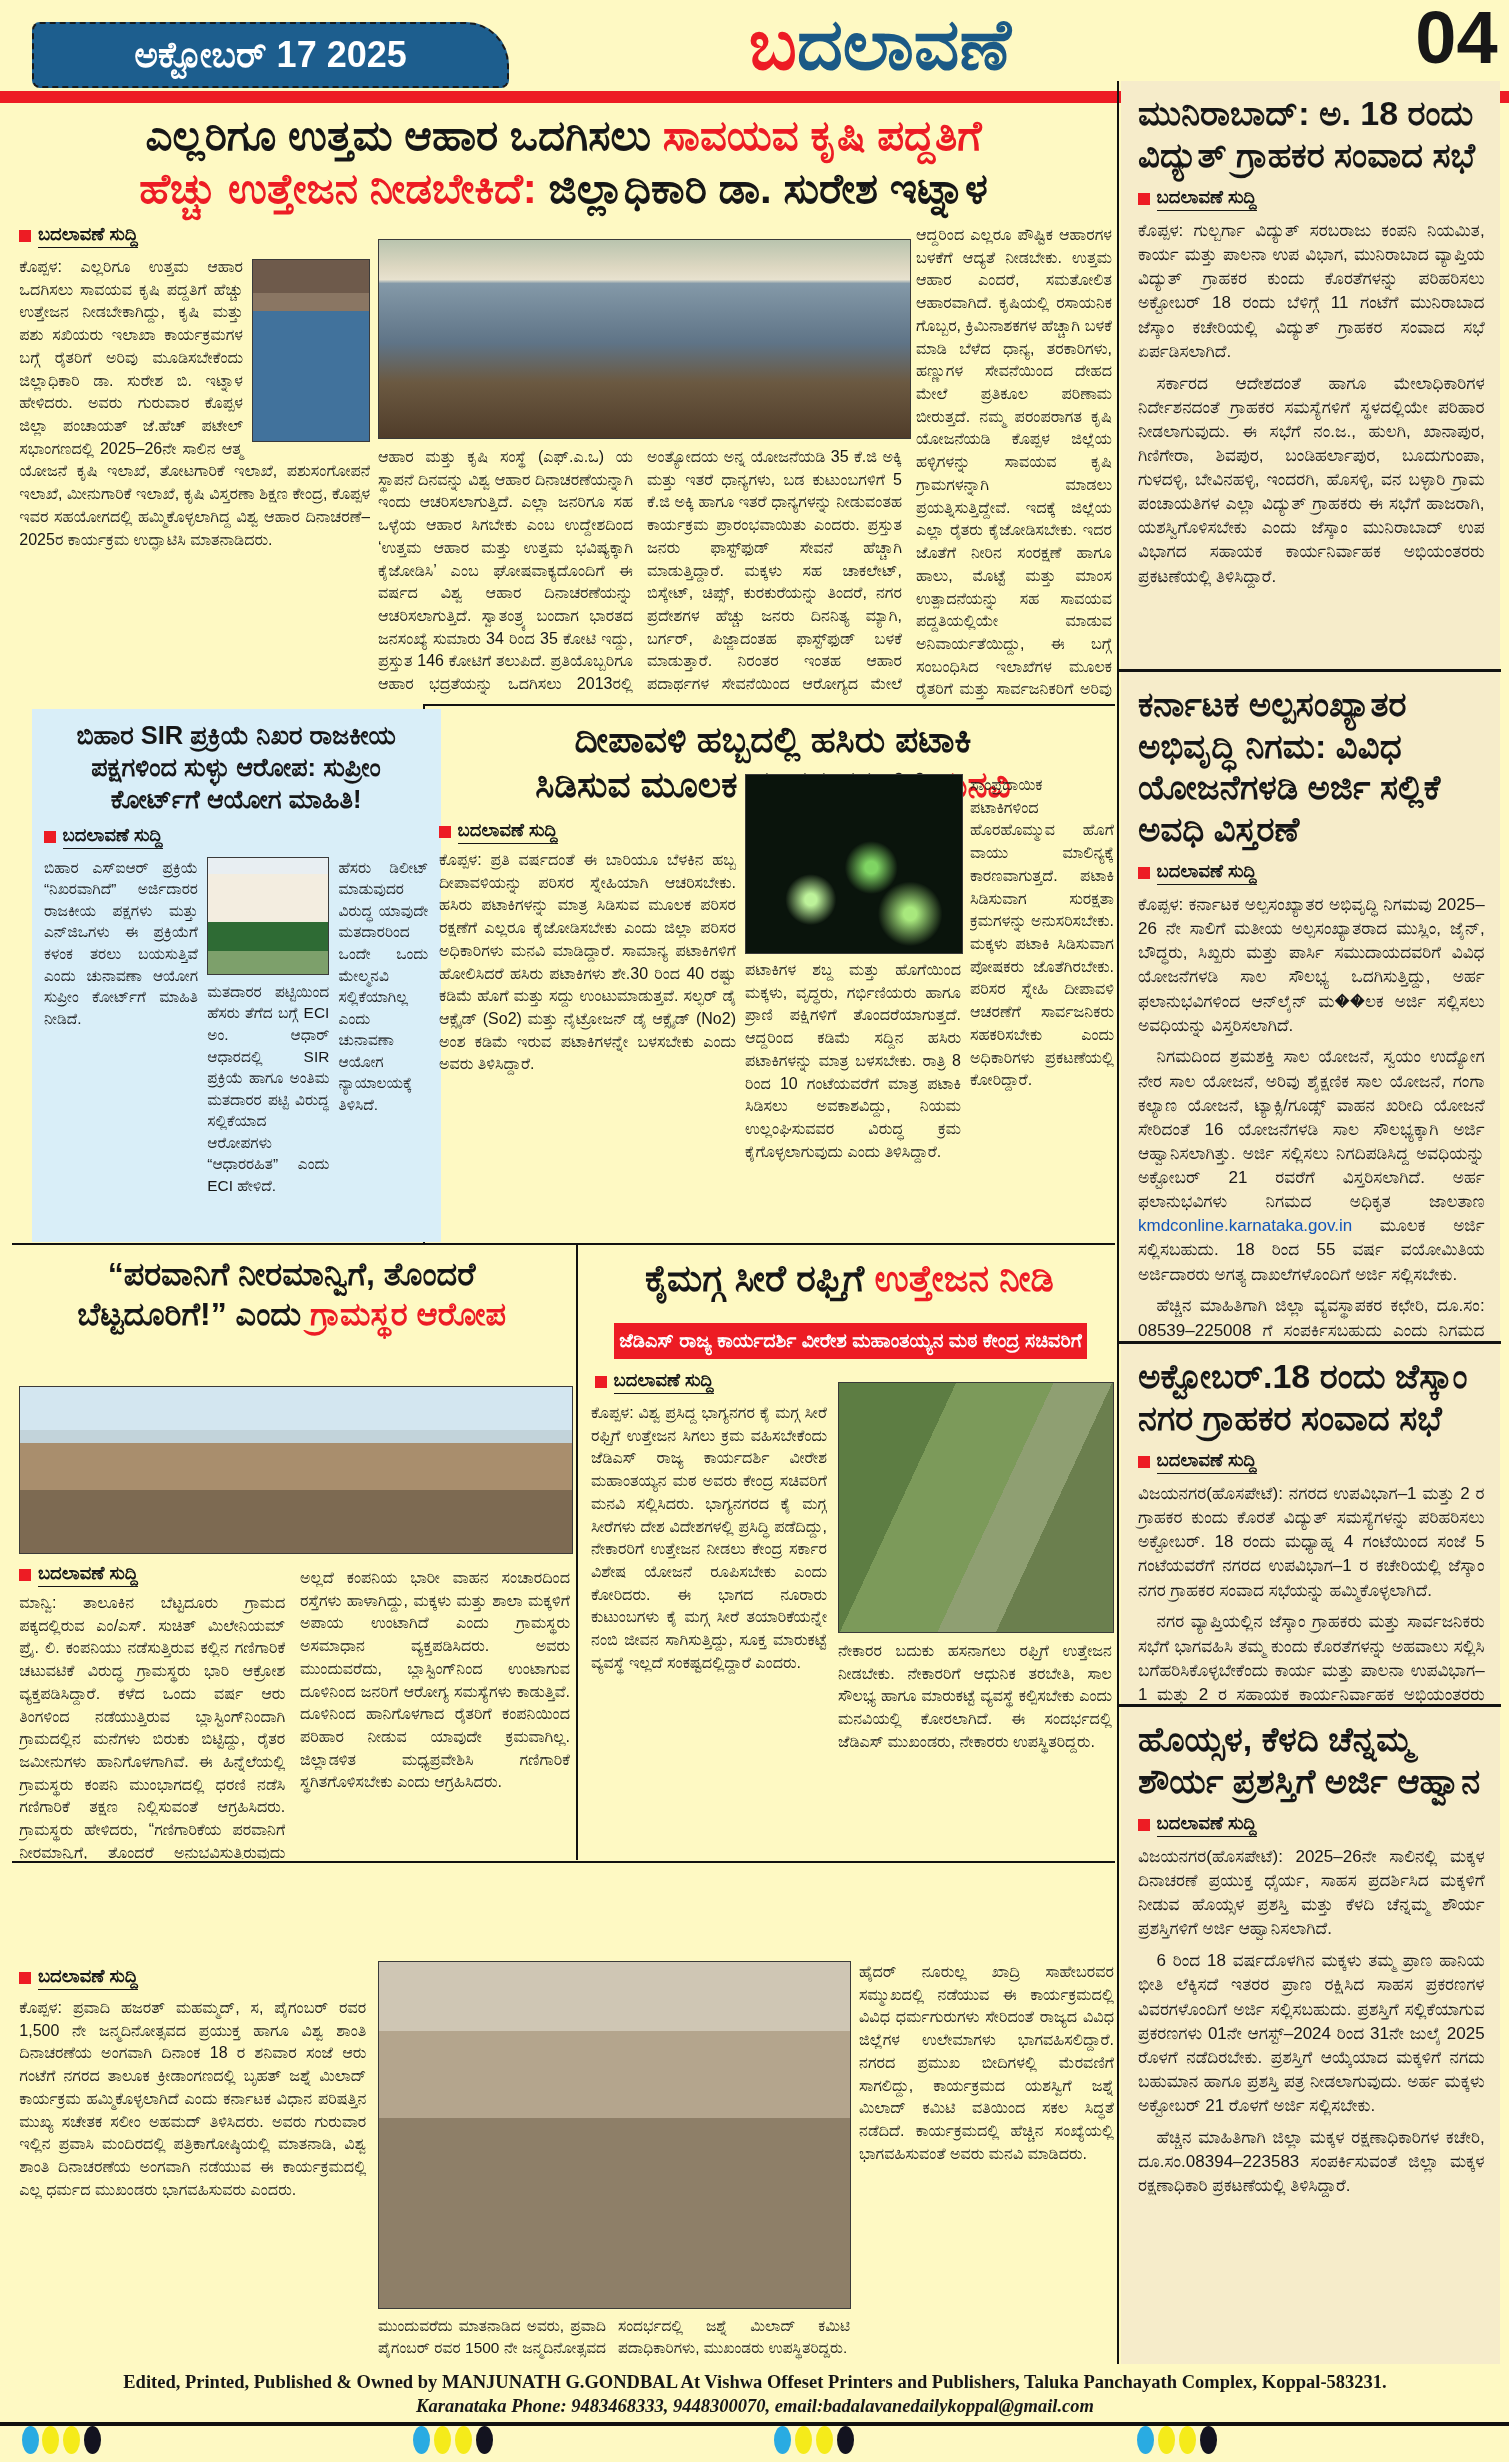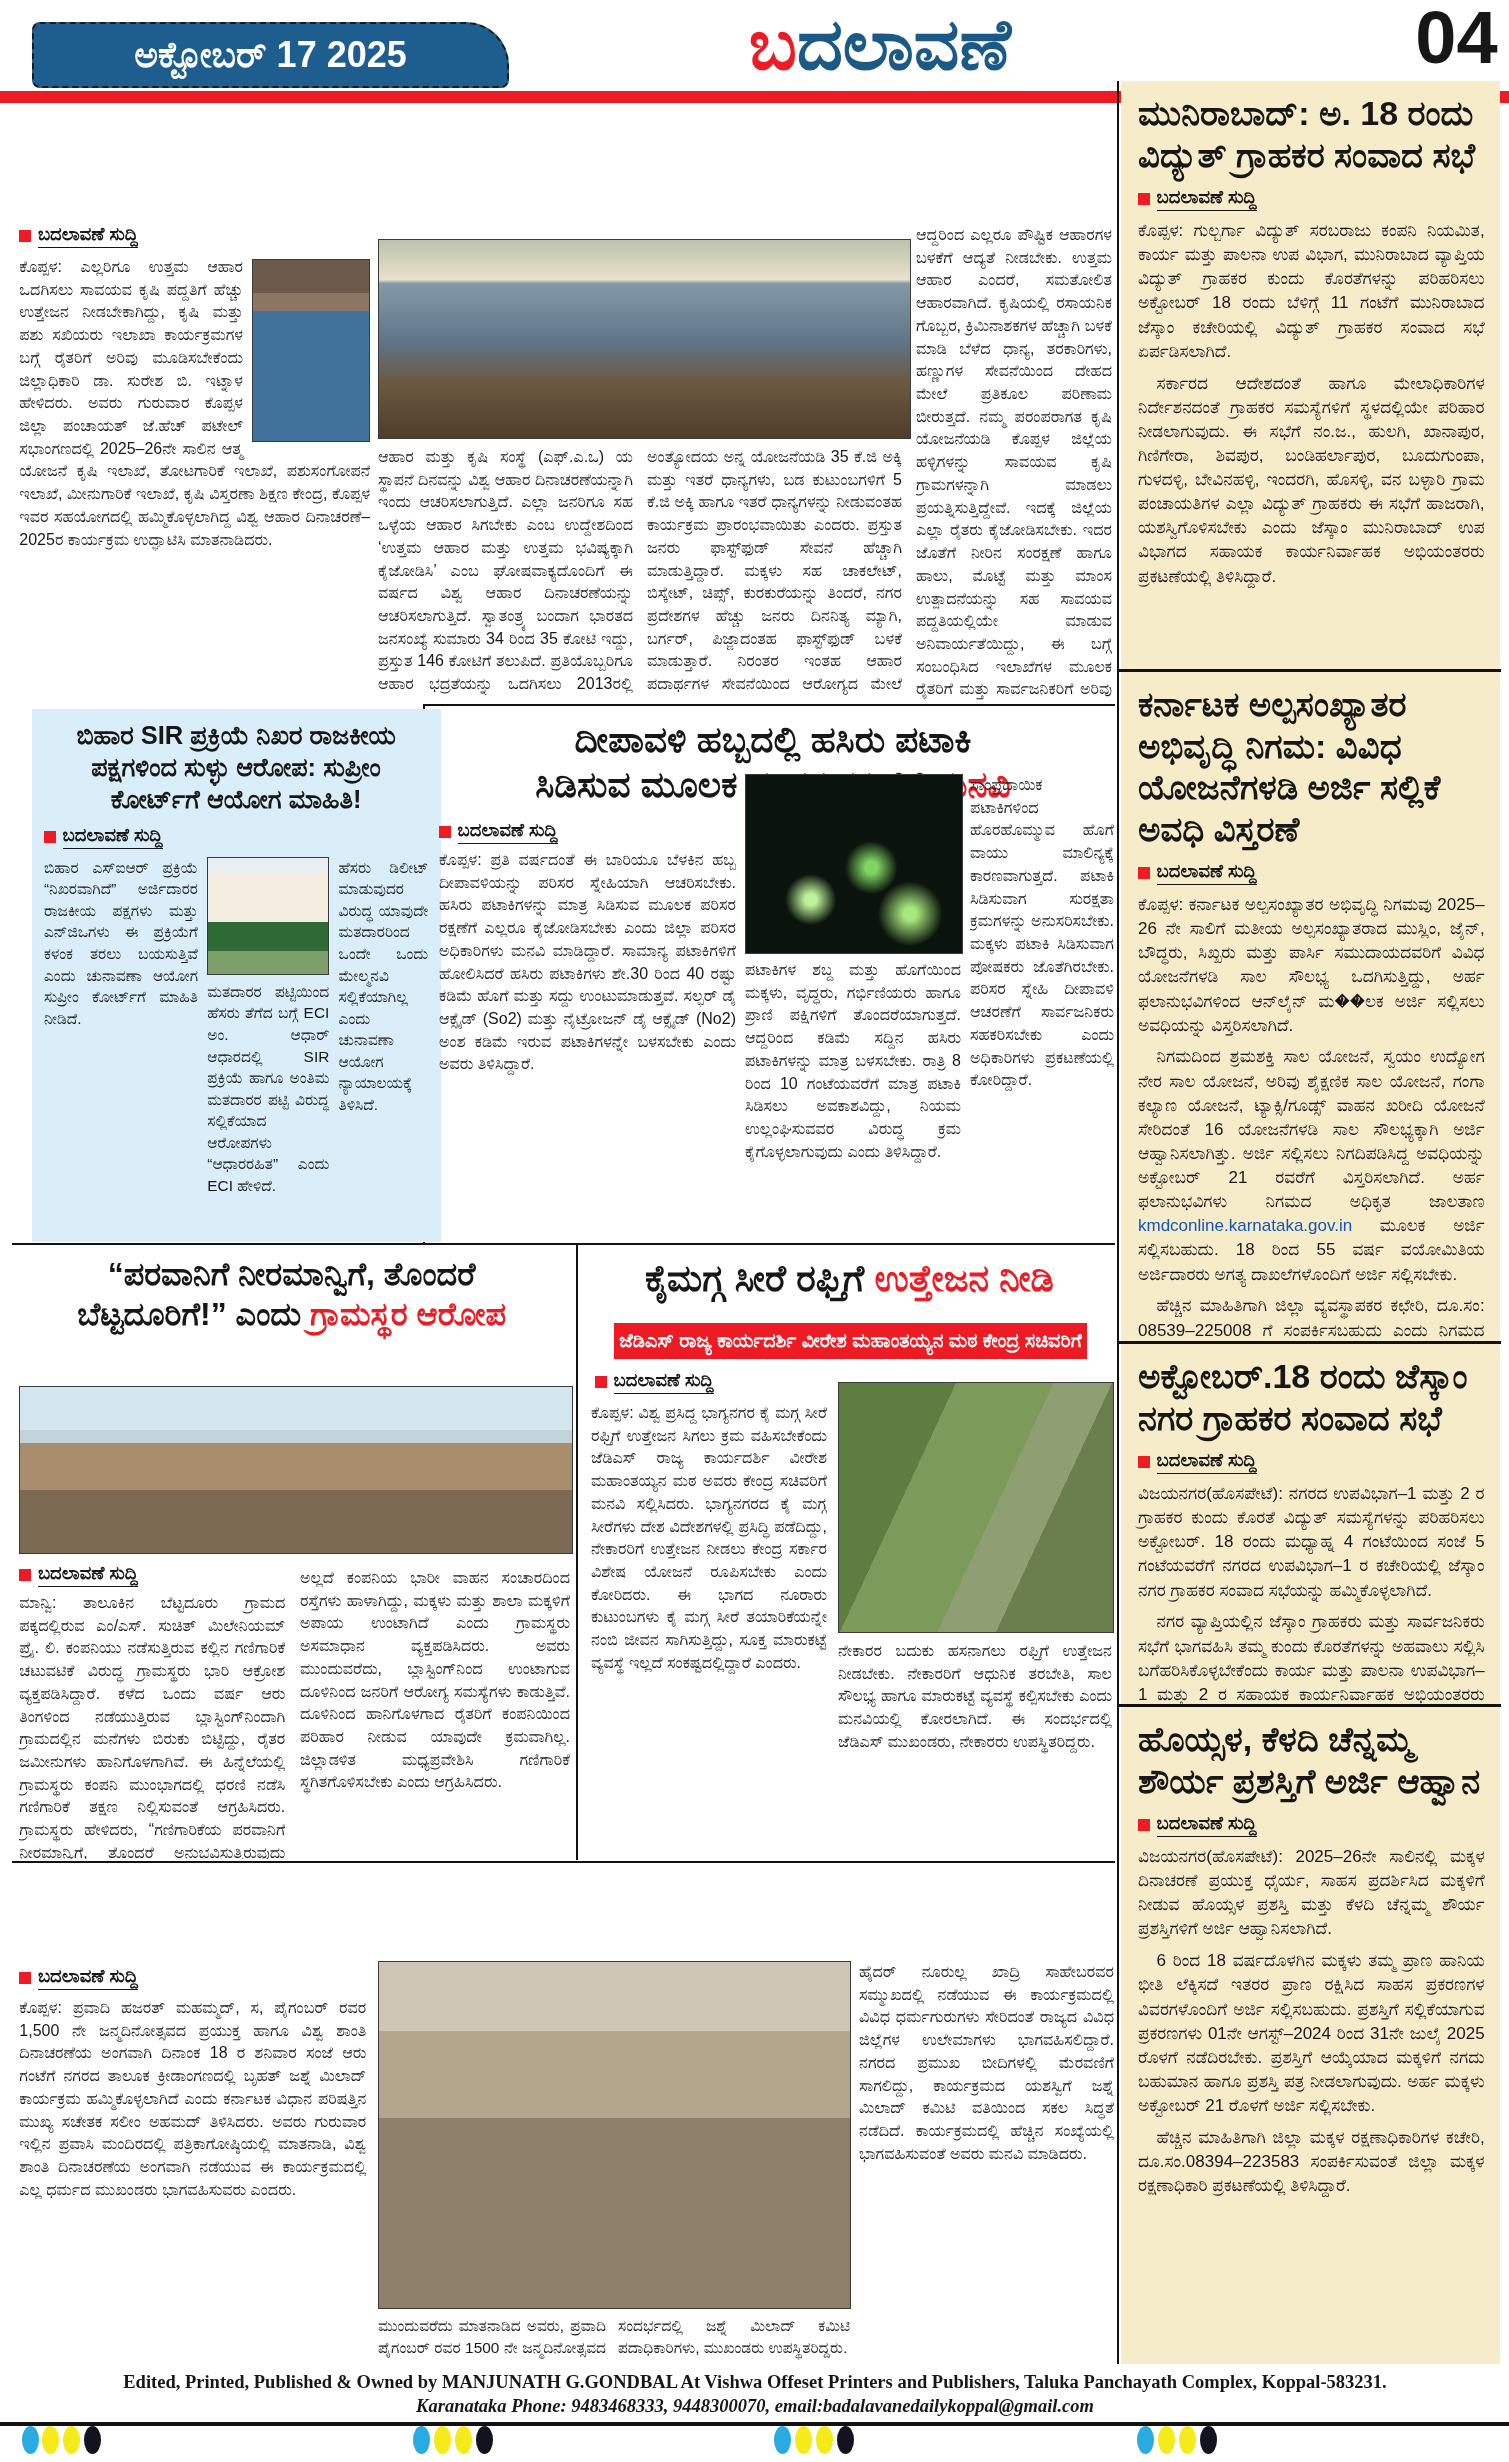--- a/index.html
+++ b/index.html
@@ -1,16 +1,16 @@
 <!DOCTYPE html>
 <html style="font-size:12.4px"><head>
 <meta charset="utf-8">
 <style>
   html,body{margin:0;padding:0;background:#e9e9e9;}
-  #page{position:relative;width:1510px;height:2462px;background:#ffffff;margin:0 auto;
+  #page{position:relative;width:1510px;height:2462px;background:#fef9c3;margin:0 auto;
         font-family:"Liberation Sans", sans-serif;color:#171717;overflow:hidden;}
   .abs{position:absolute;}
   .txt{font-size:16px;line-height:1.42;text-align:justify;overflow:hidden;}
   .txt p{margin:0 0 7.7px 0;text-indent:20px;}
   .txt p.nofirst{text-indent:0;}
   .byline{display:flex;align-items:center;gap:7px;font-weight:bold;font-size:18px;}
   .byline .sq{width:11.6px;height:11.6px;background:#ed1c24;display:inline-block;flex:0 0 auto;}
   .byline .bl-text{border-bottom:1.5px solid #171717;padding-bottom:2.3px;}
   .hl{font-weight:bold;line-height:1.25;text-align:center;}
   .red{color:#ed1c24;}
@@ -67,20 +67,24 @@
 
   <div class="abs" id="date-box">
     <span>ಅಕ್ಟೋಬರ್ 17 2025</span>
   </div>
   <div class="abs" id="masthead">
     <span class="red">ಬ</span><span class="m-rest">ದಲಾವಣೆ</span>
   </div>
   <div class="abs" id="page-num">04</div>
   <div class="abs" id="red-bar"></div>
 
+  <div class="abs hl" style="left:11.6px;top:110px;width:1104px;font-size:42px;">
+    <div><span>ಎಲ್ಲರಿಗೂ ಉತ್ತಮ ಆಹಾರ ಒದಗಿಸಲು </span><span class="red">ಸಾವಯವ ಕೃಷಿ ಪದ್ದತಿಗೆ</span></div>
+    <div><span class="red">ಹೆಚ್ಚು ಉತ್ತೇಜನ ನೀಡಬೇಕಿದೆ: </span><span>ಜಿಲ್ಲಾಧಿಕಾರಿ ಡಾ. ಸುರೇಶ ಇಟ್ನಾಳ</span></div>
+  </div>
 
   <div class="abs byline" style="left:19.3px;top:224px;">
     <span class="sq"></span>
     <span class="bl-text">ಬದಲಾವಣೆ ಸುದ್ದಿ</span>
   </div>
 
   <div class="abs txt" style="left:19.3px;top:256px;width:351px;height:442px;">
     <div class="photo" id="ph-portrait"></div>
     <p class="nofirst">ಕೊಪ್ಪಳ: ಎಲ್ಲರಿಗೂ ಉತ್ತಮ ಆಹಾರ ಒದಗಿಸಲು ಸಾವಯವ ಕೃಷಿ ಪದ್ದತಿಗೆ ಹೆಚ್ಚು ಉತ್ತೇಜನ ನೀಡಬೇಕಾಗಿದ್ದು, ಕೃಷಿ ಮತ್ತು ಪಶು ಸಖಿಯರು ಇಲಾಖಾ ಕಾರ್ಯಕ್ರಮಗಳ ಬಗ್ಗೆ ರೈತರಿಗೆ ಅರಿವು ಮೂಡಿಸಬೇಕೆಂದು ಜಿಲ್ಲಾಧಿಕಾರಿ ಡಾ. ಸುರೇಶ ಬಿ. ಇಟ್ನಾಳ ಹೇಳಿದರು. ಅವರು ಗುರುವಾರ ಕೊಪ್ಪಳ ಜಿಲ್ಲಾ ಪಂಚಾಯತ್ ಜೆ.ಹೆಚ್ ಪಟೇಲ್ ಸಭಾಂಗಣದಲ್ಲಿ 2025–26ನೇ ಸಾಲಿನ ಆತ್ಮ ಯೋಜನೆ ಕೃಷಿ ಇಲಾಖೆ, ತೋಟಗಾರಿಕೆ ಇಲಾಖೆ, ಪಶುಸಂಗೋಪನೆ ಇಲಾಖೆ, ಮೀನುಗಾರಿಕೆ ಇಲಾಖೆ, ಕೃಷಿ ವಿಸ್ತರಣಾ ಶಿಕ್ಷಣ ಕೇಂದ್ರ, ಕೊಪ್ಪಳ ಇವರ ಸಹಯೋಗದಲ್ಲಿ ಹಮ್ಮಿಕೊಳ್ಳಲಾಗಿದ್ದ ವಿಶ್ವ ಆಹಾರ ದಿನಾಚರಣೆ–2025ರ ಕಾರ್ಯಕ್ರಮ ಉದ್ಘಾಟಿಸಿ ಮಾತನಾಡಿದರು.</p>
   </div>

